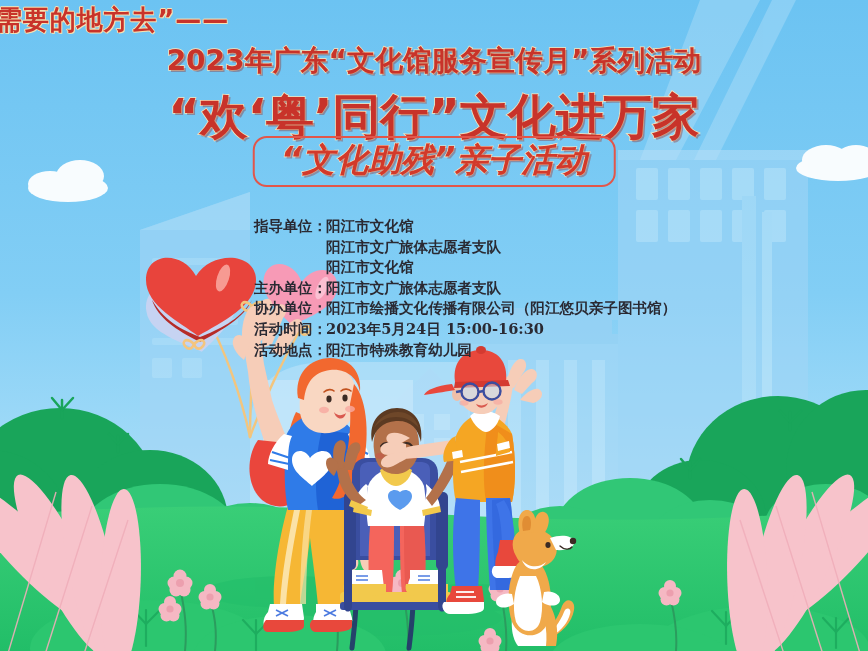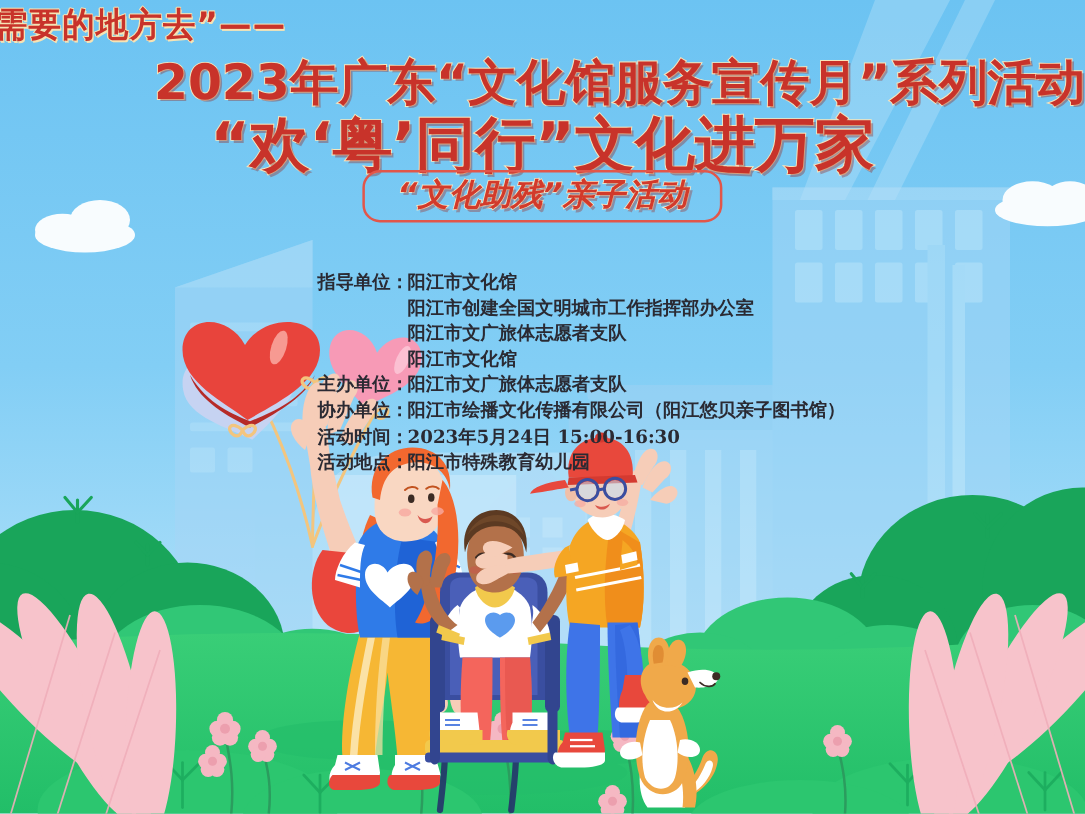--- a/index.html
+++ b/index.html
@@ -40,37 +40,37 @@
   .t-line{
     font-family:"DejaVu Sans","Liberation Sans",sans-serif;
     font-weight:bold;
     color:#C8332A;
     white-space:nowrap;
     line-height:1;
     -webkit-text-stroke:1.5px #F7E6BC;
     paint-order:stroke fill;
     text-shadow:2px 2px 0 rgba(150,30,20,.35);
   }
-  .t1{position:absolute;left:0;right:0;top:47px;font-size:39px;letter-spacing:0px;text-align:right;}
+  .t1{position:absolute;left:0;right:0;top:47px;font-size:28px;letter-spacing:0px;}
   .t2{position:absolute;left:0;right:0;top:92px;font-size:48px;letter-spacing:0px;}
 
   .subbox{
     position:absolute;left:50%;top:136px;
     transform:translateX(-50%);
     border:2px solid #E2564A;
     border-radius:14px;
     padding:5px 26px 7px 26px;
     background:transparent;
     z-index:21;
   }
   .subtext{
     font-family:"DejaVu Sans","Liberation Sans",sans-serif;
     font-weight:bold;
     font-style:italic;
-    font-size:25px;
+    font-size:33px;
     line-height:1.05;
     color:#D23A2B;
     white-space:nowrap;
     -webkit-text-stroke:1.2px #F8EBC9;
     paint-order:stroke fill;
     text-shadow:2px 2px 0 rgba(160,35,25,.35);
   }
 
   
   .info{
@@ -666,21 +666,20 @@
     <div class="t-line t1">2023年广东“文化馆服务宣传月”系列活动</div>
     <div class="t-line t2">“欢‘粤’同行”文化进万家</div>
   </div>
 
   <div class="subbox">
     <div class="subtext">“文化助残”亲子活动</div>
   </div>
 
   <div class="info" id="info-block">
       <span class="row"><span class="lbl">指导单位：</span><span>阳江市文化馆</span></span>
-      <span class="row"><span class="lbl blank">指导单位：</span><span>阳江市创建全国文明城市工作指挥部办公室</span></span>
       <span class="row"><span class="lbl blank">指导单位：</span><span>阳江市文广旅体志愿者支队</span></span>
       <span class="row"><span class="lbl blank">指导单位：</span><span>阳江市文化馆</span></span>
       <span class="row"><span class="lbl">主办单位：</span><span>阳江市文广旅体志愿者支队</span></span>
       <span class="row"><span class="lbl">协办单位：</span><span>阳江市绘播文化传播有限公司（阳江悠贝亲子图书馆）</span></span>
       <span class="row"><span class="lbl">活动时间：</span><span>2023年5月24日 15:00-16:30</span></span>
       <span class="row"><span class="lbl">活动地点：</span><span>阳江市特殊教育幼儿园</span></span>
     </div>
 
 </div>
 

